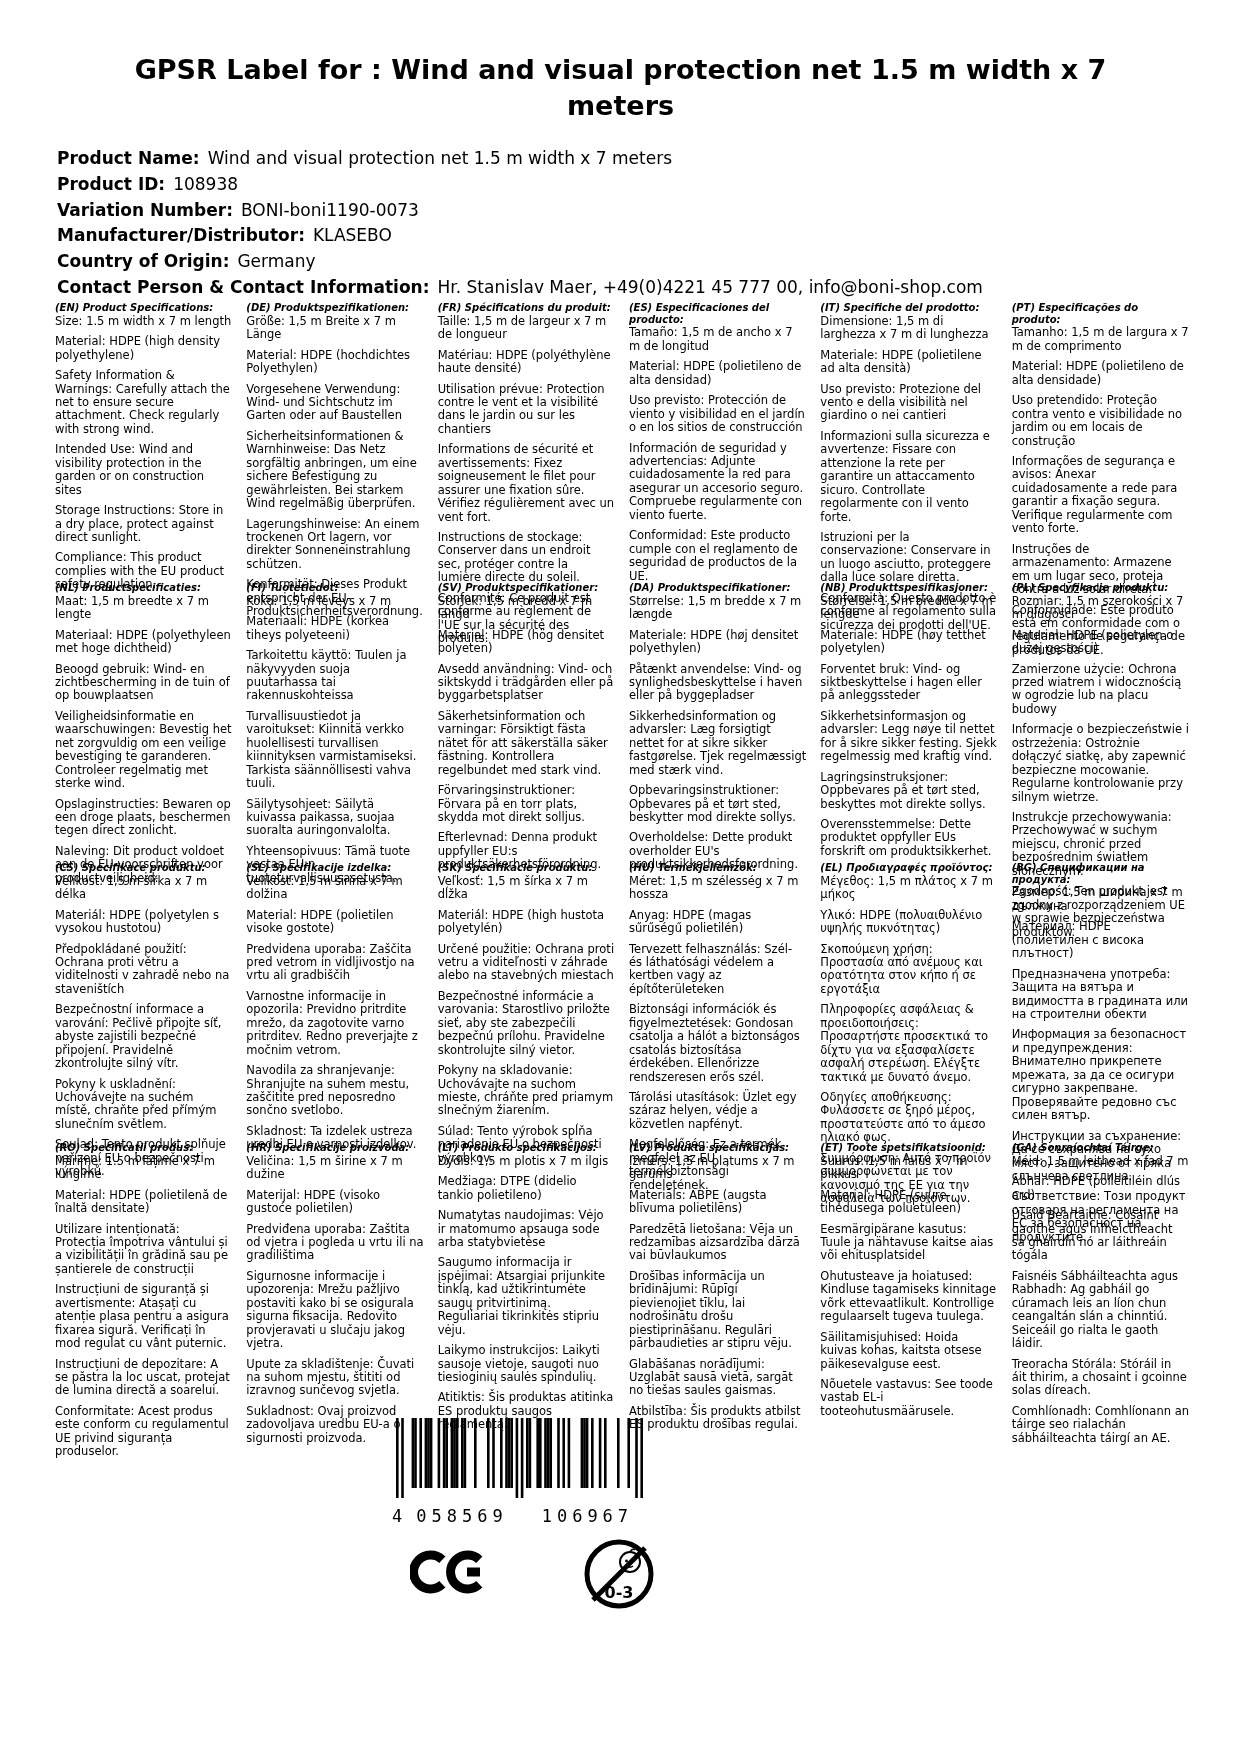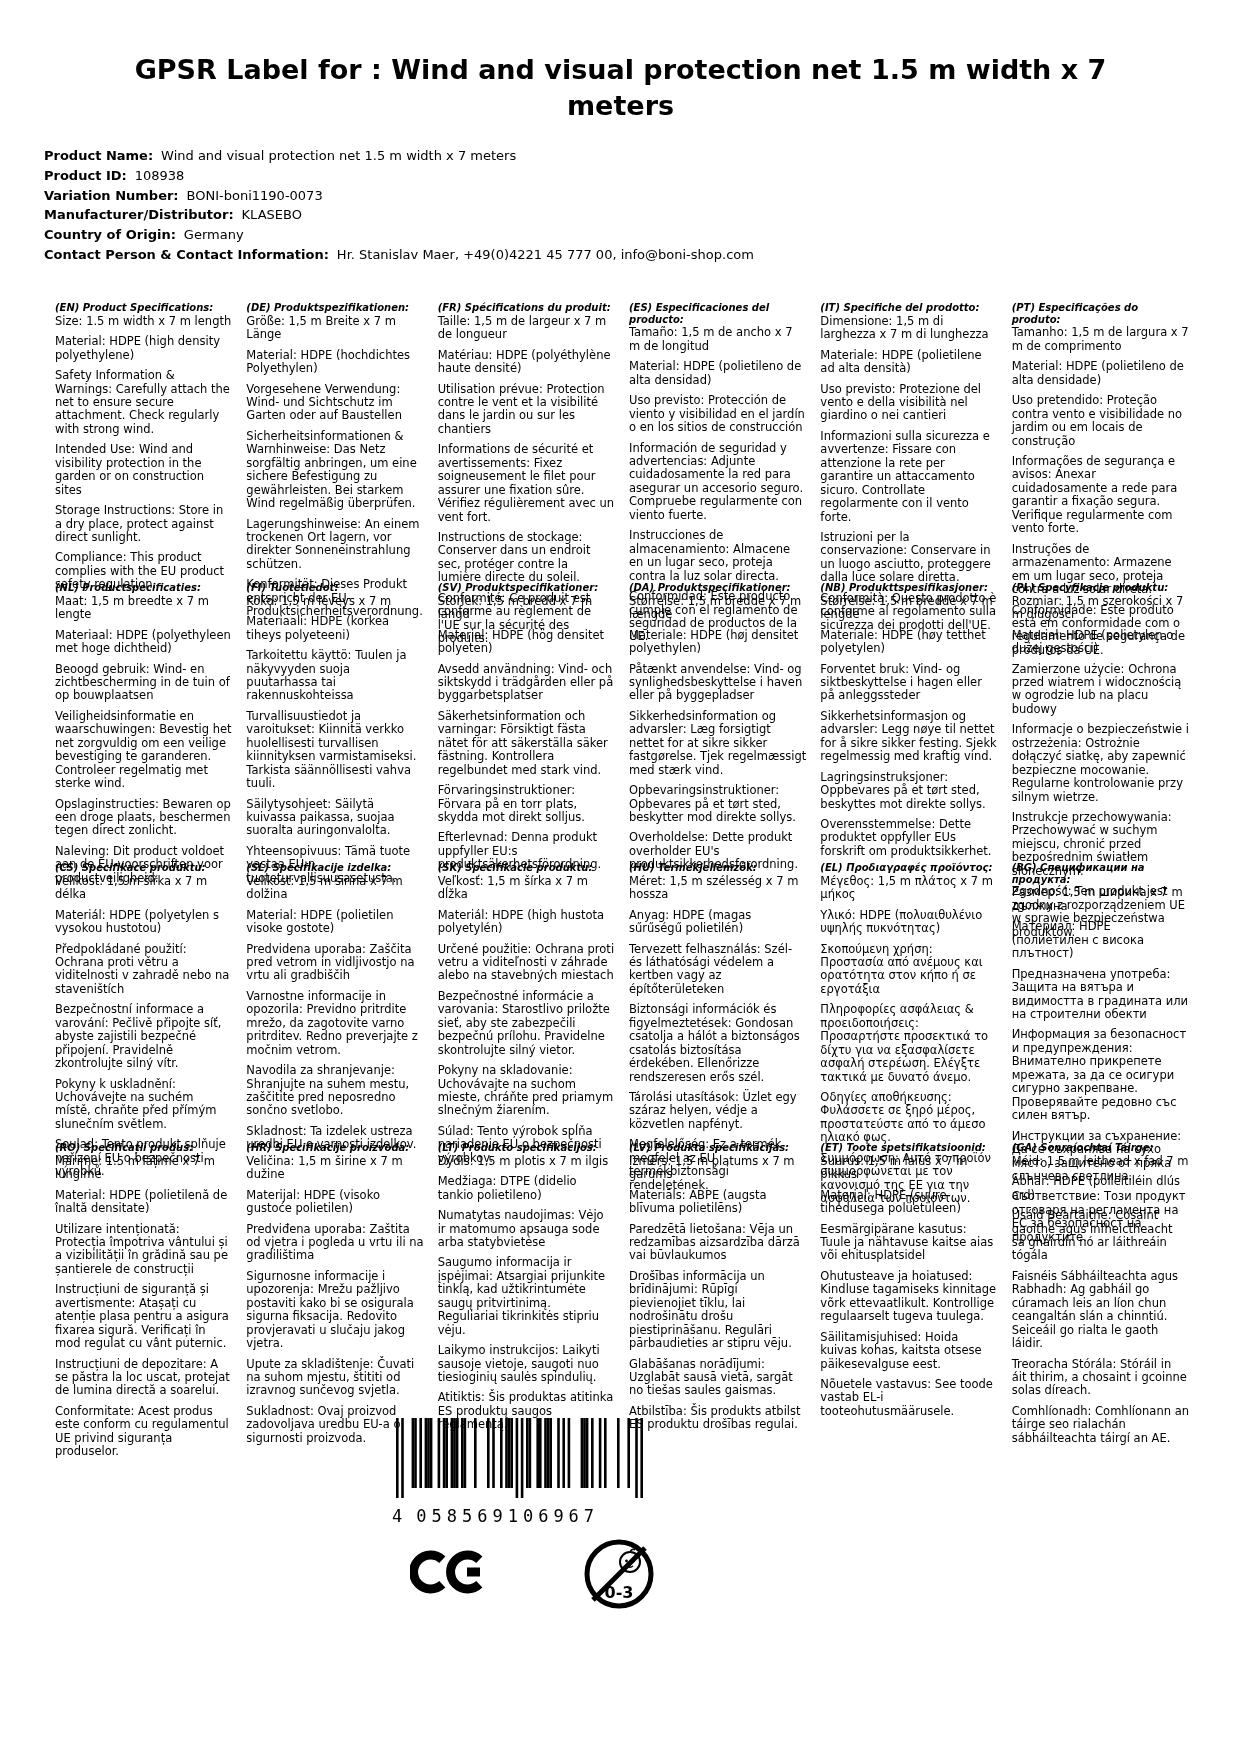--- a/index.html
+++ b/index.html
@@ -16,22 +16,22 @@
     position:absolute;
     top:40px;left:120px;right:120px;
     font-size:27px;
     font-weight:bold;
     text-align:center;
     line-height:1.35;
     margin:12px;
   }
   .info{
     position:absolute;
-    top:146px;left:44px;right:55px;
-    font-size:13px;
+    top:146px;left:57px;right:55px;
+    font-size:17px;
     line-height:1.52;
   }
   .info-line b{margin-right:8px;}
   .grid{
     position:absolute;
     top:302px;left:55px;right:52px;
     display:grid;
     grid-template-columns:repeat(6,1fr);
     column-gap:14px;
     grid-auto-rows:280px;
@@ -46,21 +46,21 @@
     text-align:left;
   }
   .bcnums{
     font-family:"DejaVu Sans Mono", monospace;
     font-size:17px;
     margin-top:2px;
     display:flex;
     align-items:baseline;
   }
   .bcnums .lead{margin-right:14px;}
-  .bcnums .grp1{letter-spacing:5px;}
+  .bcnums .grp1{margin-right:34px;letter-spacing:5px;}
   .bcnums .grp2{letter-spacing:5px;}
   .ce{
     position:absolute;
     top:1543px;left:410px;
   }
   .age{
     position:absolute;
     top:1532px;left:580px;
   }
 </style>
@@ -107,21 +107,20 @@
         <p>Informations de sécurité et avertissements: Fixez soigneusement le filet pour assurer une fixation sûre. Vérifiez régulièrement avec un vent fort.</p>
         <p>Instructions de stockage: Conserver dans un endroit sec, protéger contre la lumière directe du soleil.</p>
         <p>Conformité: Ce produit est conforme au règlement de l'UE sur la sécurité des produits.</p>
       </div>
       <div class="lang">
         <div class="lang-header">(ES) Especificaciones del producto:</div>
         <p>Tamaño: 1,5 m de ancho x 7 m de longitud</p>
         <p>Material: HDPE (polietileno de alta densidad)</p>
         <p>Uso previsto: Protección de viento y visibilidad en el jardín o en los sitios de construcción</p>
         <p>Información de seguridad y advertencias: Adjunte cuidadosamente la red para asegurar un accesorio seguro. Compruebe regularmente con viento fuerte.</p>
-        <p>Instrucciones de almacenamiento: Almacene en un lugar seco, proteja contra la luz solar directa.</p>
         <p>Conformidad: Este producto cumple con el reglamento de seguridad de productos de la UE.</p>
       </div>
       <div class="lang">
         <div class="lang-header">(IT) Specifiche del prodotto:</div>
         <p>Dimensione: 1,5 m di larghezza x 7 m di lunghezza</p>
         <p>Materiale: HDPE (polietilene ad alta densità)</p>
         <p>Uso previsto: Protezione del vento e della visibilità nel giardino o nei cantieri</p>
         <p>Informazioni sulla sicurezza e avvertenze: Fissare con attenzione la rete per garantire un attaccamento sicuro. Controllate regolarmente con il vento forte.</p>
         <p>Istruzioni per la conservazione: Conservare in un luogo asciutto, proteggere dalla luce solare diretta.</p>
         <p>Conformità: Questo prodotto è conforme al regolamento sulla sicurezza dei prodotti dell'UE.</p>

